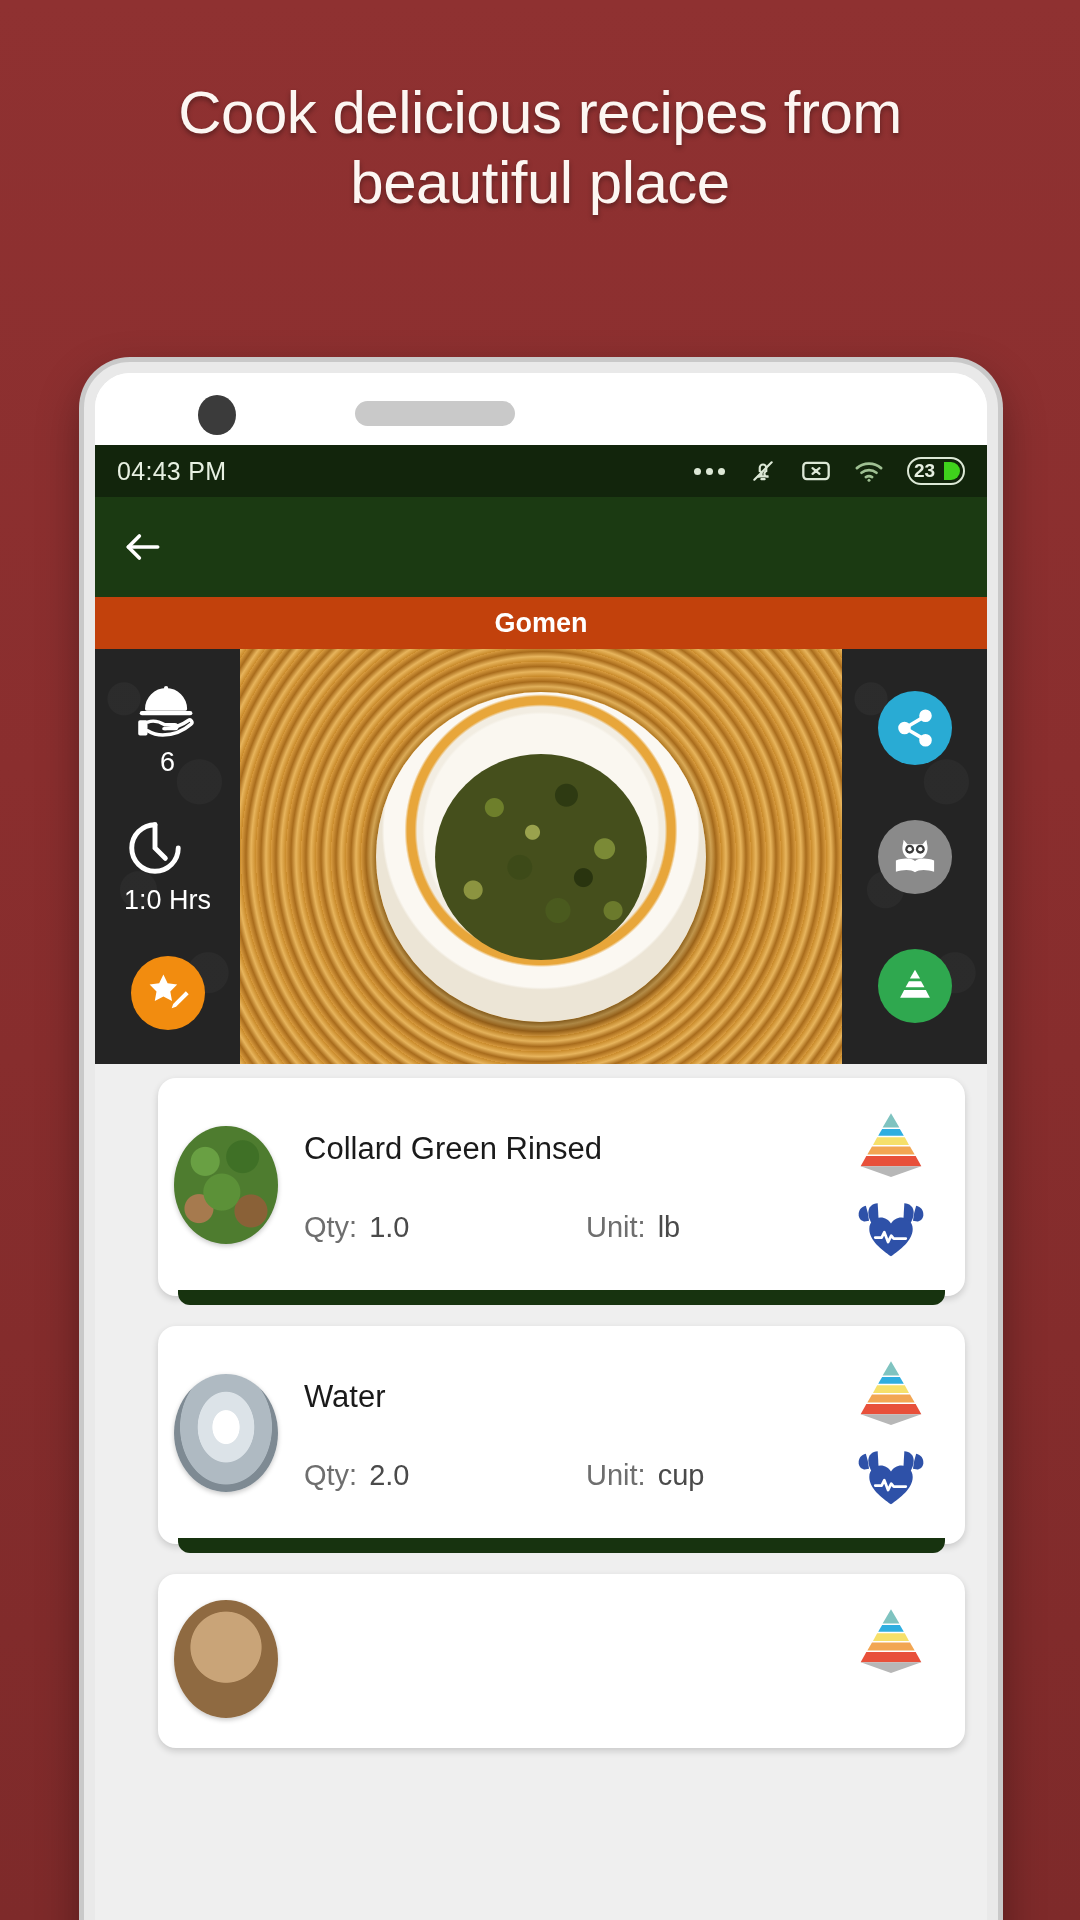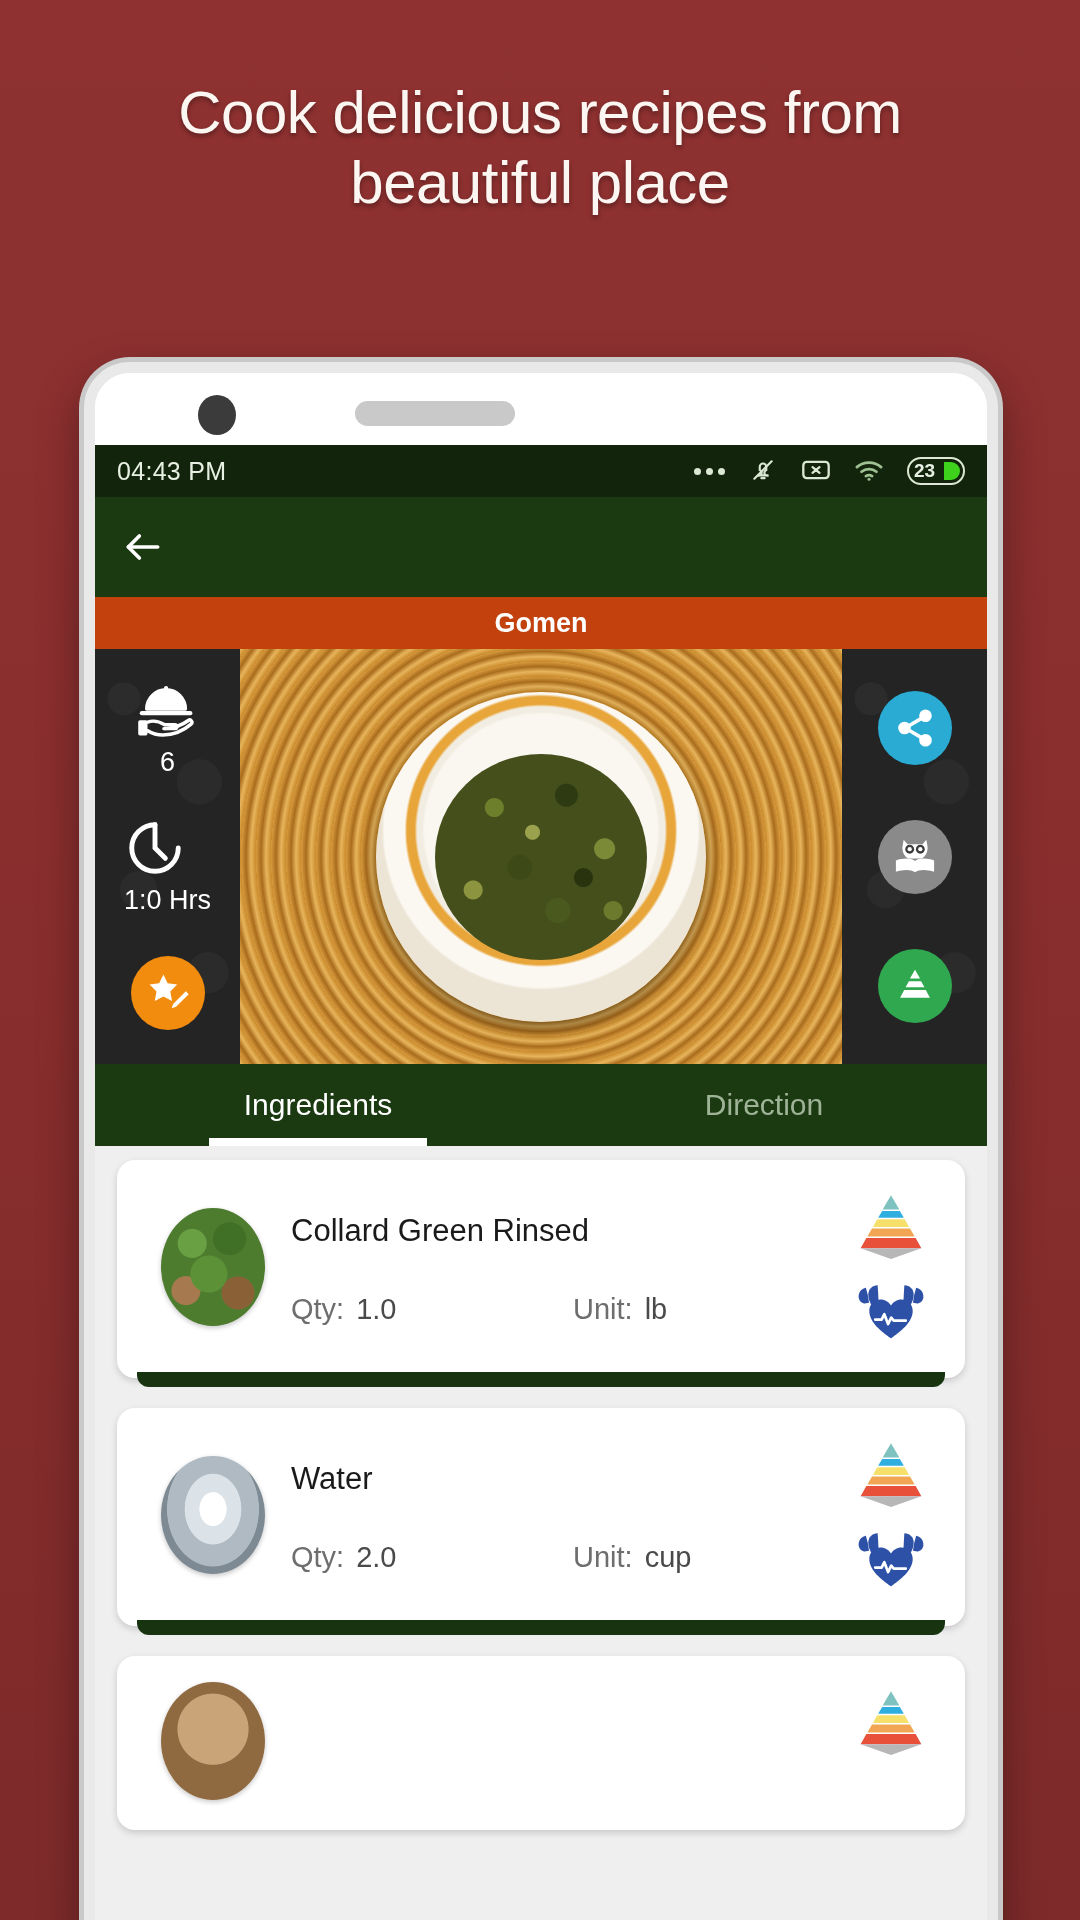--- a/index.html
+++ b/index.html
@@ -56,21 +56,21 @@
   }
 
   
   .statusbar {
     height:52px; background:#12250C;
     display:flex; align-items:center;
     padding:0 22px; color:#E7F0E2;
   }
   .status-time { font-size:25px; font-weight:400; letter-spacing:.3px; }
   .status-right {
-    margin-left:auto; display:flex; gap:23px;
+    margin-left:auto; display:flex; align-items:center; gap:23px;
   }
   .dots-icon { display:flex; gap:5px; align-items:center; }
   .dots-icon i { width:7px; height:7px; border-radius:50%; background:#DCE8D6; display:block; }
   .sicon { width:30px; height:26px; display:block; }
   .battery {
     display:flex; align-items:center; justify-content:flex-start;
     width:58px; height:28px; border:2.5px solid #DCE8D6;
     border-radius:14px; position:relative; padding-left:5px;
     font-size:19px; font-weight:700; color:#E7F0E2;
   }
@@ -178,23 +178,24 @@
     content:""; position:absolute; left:50%; transform:translateX(-50%);
     bottom:0; width:218px; height:8px; background:#FFFFFF;
   }
 
   
   .list { background:#EFEFEF; padding:14px 22px 0; height:898px; overflow:hidden; }
   .card {
     position:relative; background:#FFFFFF;
     border-radius:18px; margin-bottom:30px;
     box-shadow:0 3px 7px rgba(0,0,0,.16);
-    padding:26px 26px 30px 44px;
+    padding:26px 26px 30px 16px;
     display:flex; align-items:center;
     min-height:218px;
+    margin-left:41px;
   }
   .card::after {
     content:""; position:absolute; left:22px; right:22px; bottom:-10px;
     height:14px; background:#17330F; border-radius:0 0 14px 14px; z-index:-1;
   }
   .card-shadowbar {
     position:absolute; left:20px; right:20px; bottom:-9px;
     height:15px; background:#17330F; border-radius:0 0 12px 12px;
   }
   .thumb {
@@ -378,28 +379,20 @@
               <svg width="44" height="42" viewBox="0 0 26 24" fill="#FFFFFF" stroke="none">
                 <path d="M13 2.4l3 5.2h-6z"></path>
                 <path d="M9.4 9.2h7.2l2 3.6H7.4z"></path>
                 <path d="M6.6 14.4h12.8l2.4 4.6H4.2z"></path>
               </svg>
             </span>
           </div>
         </div>
       </div>
 
-      <div class="tabs">
-        <div class="tab active">
-          <span>Ingredients</span>
-        </div>
-        <div class="tab">
-          <span>Direction</span>
-        </div>
-      </div>
 
       <div class="list">
 
         <div class="card">
           <div class="card-shadowbar"></div>
           <div class="thumb leafy"></div>
           <div class="card-body">
             <div class="ing-name">Collard Green Rinsed</div>
             <div class="ing-meta">
               <span class="meta-item meta-qty">

